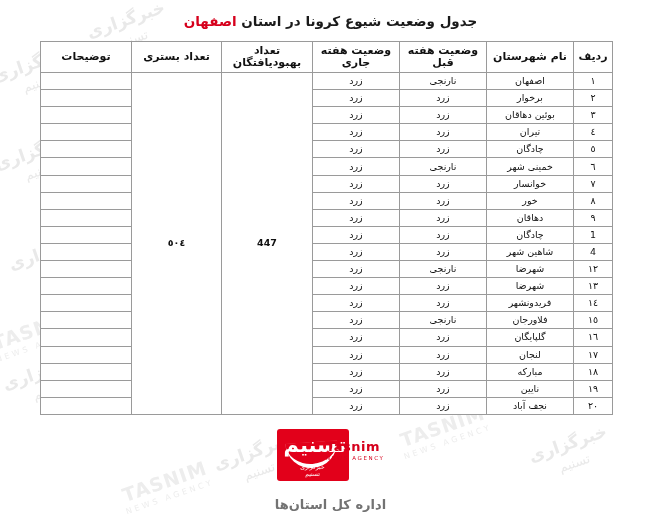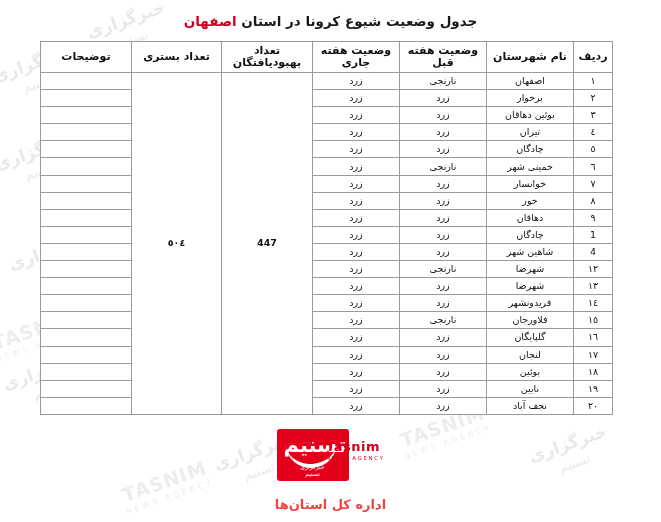--- a/index.html
+++ b/index.html
@@ -187,21 +187,21 @@
   .logo .wordmark .w2 {
     font-size: 5.5px;
     letter-spacing: 1.6px;
     margin-top: 1px;
   }
 
   .footer-caption {
     text-align: center;
     font-size: 13px;
     font-weight: bold;
-    color: #ef4444;
+    color: #737373;
     margin-top: 8px;
     letter-spacing: 0;
   }
 </style>
 </head>
 <body>
 
 <div class="wm-layer">
   <div class="wm" style="left:-6px;  top:52px;"><span>خبرگزاری</span><small>تسنیم</small></div>
   <div class="wm" style="left:-4px;  top:140px;"><span>خبرگزاری</span><small>تسنیم</small></div>
@@ -355,21 +355,21 @@
           </tr>
           <tr>
             <td class="cell-num">١٧</td>
             <td>لنجان</td>
             <td class="status-yellow">زرد</td>
             <td class="status-yellow">زرد</td>
             <td></td>
           </tr>
           <tr>
             <td class="cell-num">١٨</td>
-            <td>بوئین</td>
+            <td>مبارکه</td>
             <td class="status-yellow">زرد</td>
             <td class="status-yellow">زرد</td>
             <td></td>
           </tr>
           <tr>
             <td class="cell-num">١٩</td>
             <td>نایین</td>
             <td class="status-yellow">زرد</td>
             <td class="status-yellow">زرد</td>
             <td></td>

